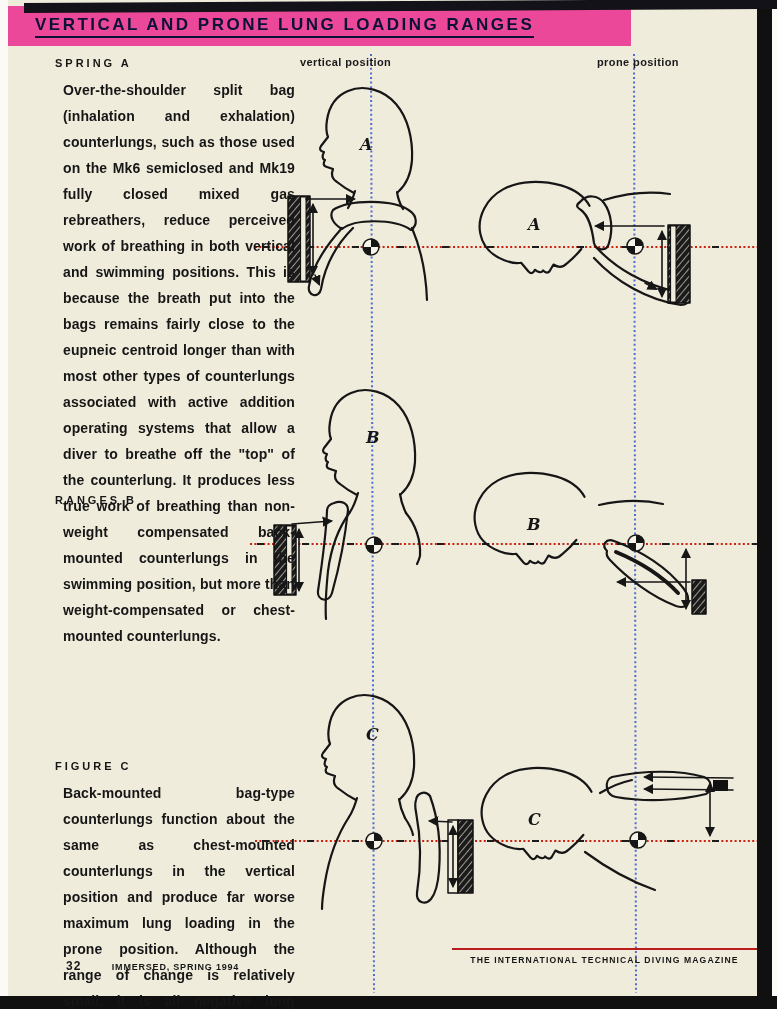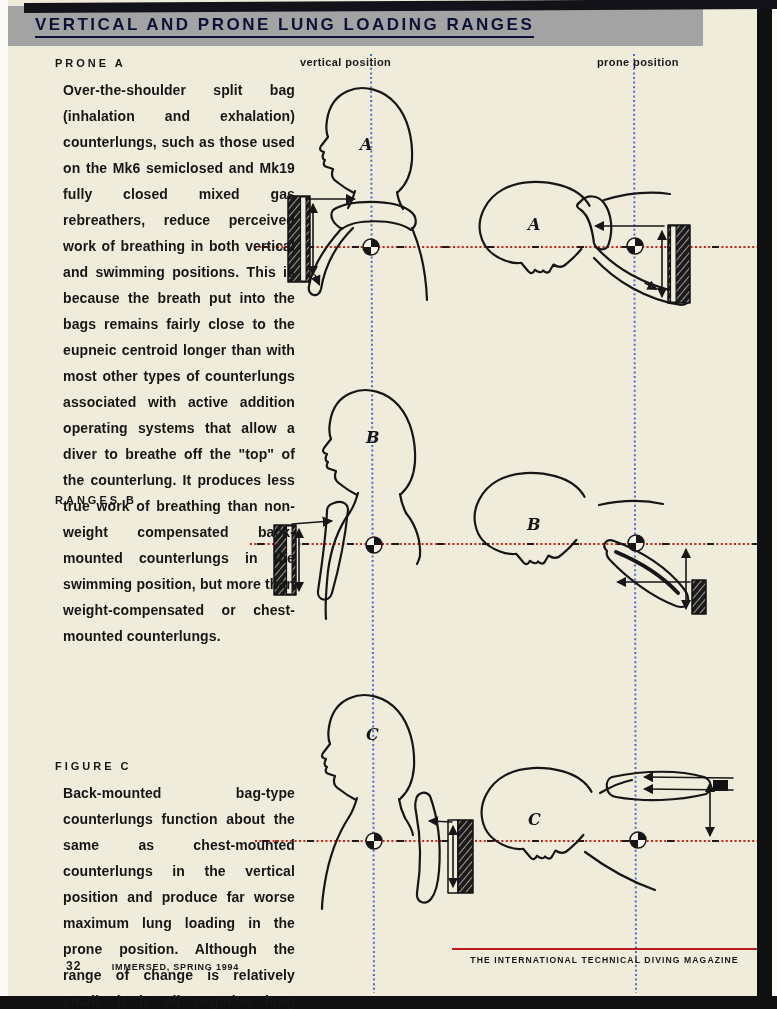--- a/index.html
+++ b/index.html
@@ -3,21 +3,21 @@
 <meta charset="utf-8">
 <style>
   html,body{margin:0;padding:0;}
   body{width:777px;height:1009px;position:relative;background:#fbfaf6;
        font-family:"Liberation Sans",sans-serif;overflow:hidden;}
   .page{position:absolute;left:8px;top:0;width:749px;height:996px;background:#f0ecdc;}
   .edge-right{position:absolute;left:757px;top:0;width:15px;height:1009px;background:#101010;}
   .edge-bottom{position:absolute;left:0;top:996px;width:777px;height:13px;background:#101010;}
   .band-black{position:absolute;left:24px;top:1px;width:753px;height:10px;background:#121218;
               transform:rotate(-0.3deg);z-index:5;}
-  .banner{position:absolute;left:8px;top:6px;width:695px;height:40px;background:#a3a3a3;z-index:4;}
+  .banner{position:absolute;left:8px;top:6px;width:623px;height:40px;background:#ec4899;z-index:4;}
   .banner-title{display:inline-block;margin:9px 0 0 27px;font-size:17px;font-weight:bold;
                 letter-spacing:2.5px;color:#0c1136;border-bottom:2.5px solid #0c1136;
                 padding-bottom:1px;white-space:nowrap;}
   .col-header{position:absolute;top:56px;font-size:11px;font-weight:bold;color:#1a1a1a;
               letter-spacing:0.4px;z-index:3;}
   #col-left{left:300px;width:145px;text-align:left;}
   #col-right{left:568px;width:140px;text-align:center;}
   .figblock{position:absolute;left:55px;width:248px;z-index:3;color:#161616;}
   .figblock h3{margin:0 0 6px 0;font-size:11px;font-weight:bold;letter-spacing:3px;}
   .figblock p{margin:8px;font-size:14px;font-weight:bold;line-height:26px;
@@ -44,21 +44,21 @@
 
 <div class="banner">
   <span class="banner-title">VERTICAL AND PRONE LUNG LOADING RANGES</span>
 </div>
 <div class="band-black"></div>
 
 <div class="col-header" id="col-left">vertical position</div>
 <div class="col-header" id="col-right">prone position</div>
 
 <div class="figblock" id="fig-a">
-  <h3>PRONE A</h3>
+  <h3>SPRING A</h3>
   <p>Over-the-shoulder split bag (inhalation and exhalation) counterlungs, such as those used on the Mk6 semiclosed and Mk19 fully closed mixed gas rebreathers, reduce perceived work of breathing in both vertical and swimming positions. This is because the breath put into the bags remains fairly close to the eupneic centroid longer than with most other types of counterlungs associated with active addition operating systems that allow a diver to breathe off the "top" of the counterlung. It produces less true work of breathing than non-weight compensated back-mounted counterlungs in the swimming position, but more than weight-compensated or chest-mounted counterlungs.</p>
 </div>
 <div class="figblock" id="fig-b">
   <h3>RANGES B</h3>
 </div>
 <div class="figblock" id="fig-c">
   <h3>FIGURE C</h3>
   <p>Back-mounted bag-type counterlungs function about the same as chest-mounted counterlungs in the vertical position and produce far worse maximum lung loading in the prone position. Although the range of change is relatively small, it is all negative lung loading, which produces considerable hypoventilation.</p>
 </div>
 

